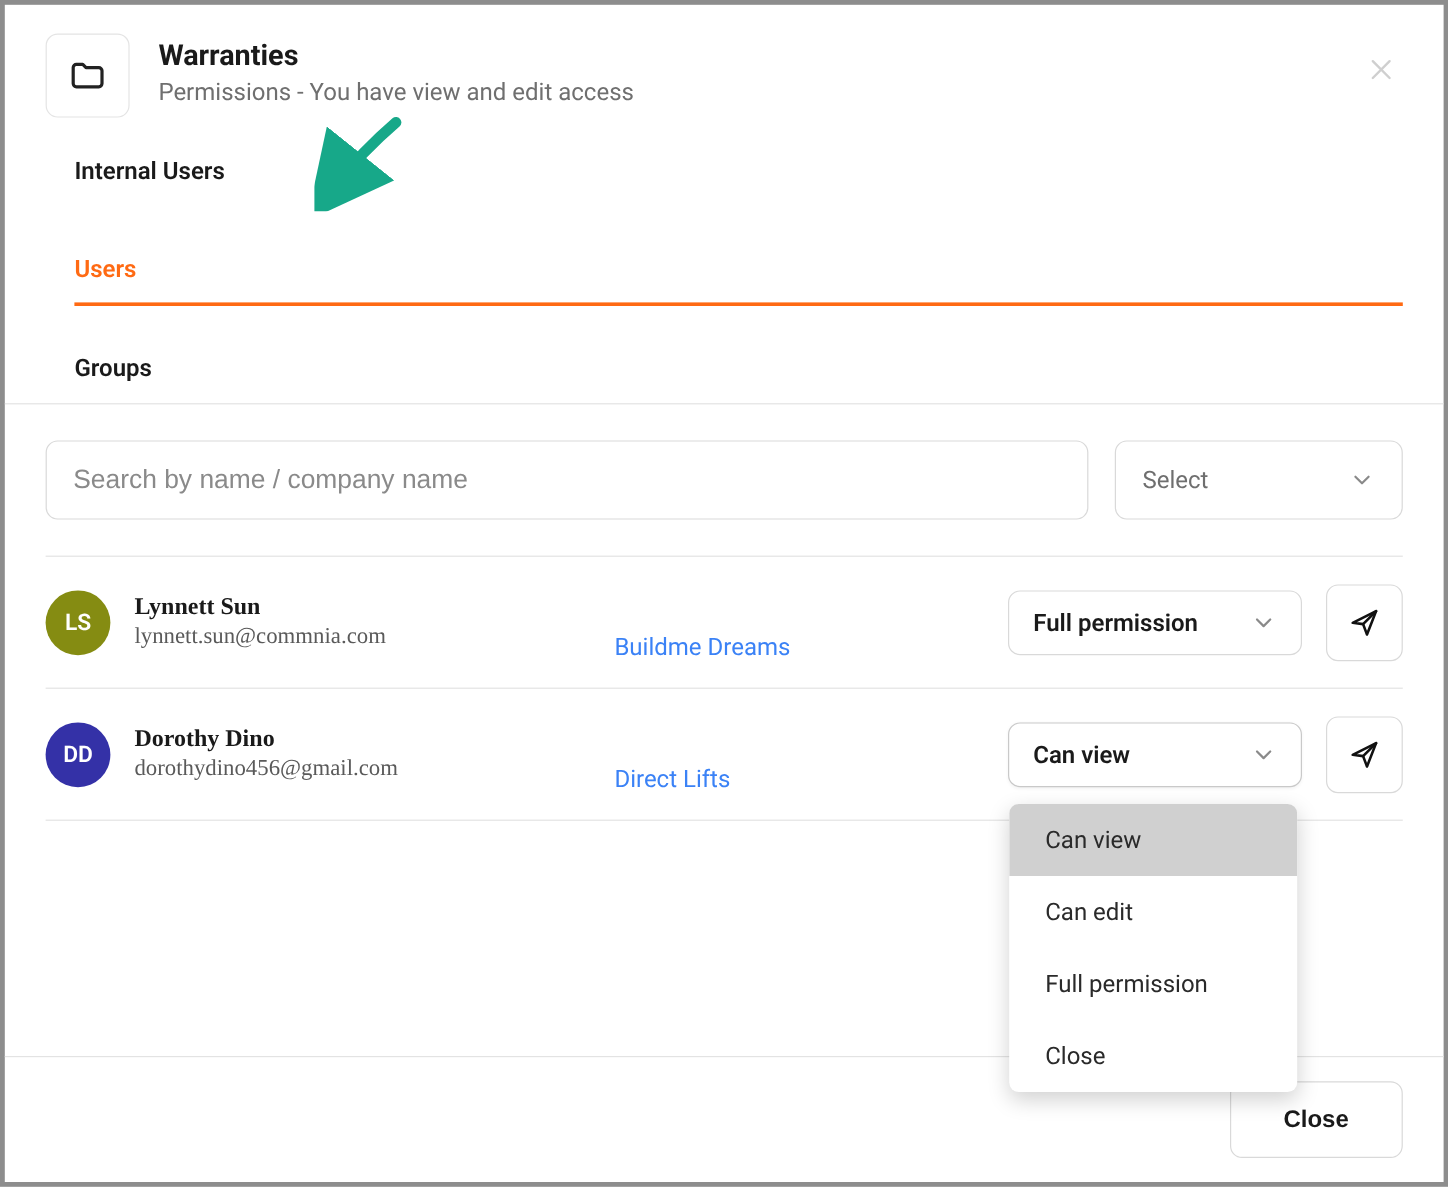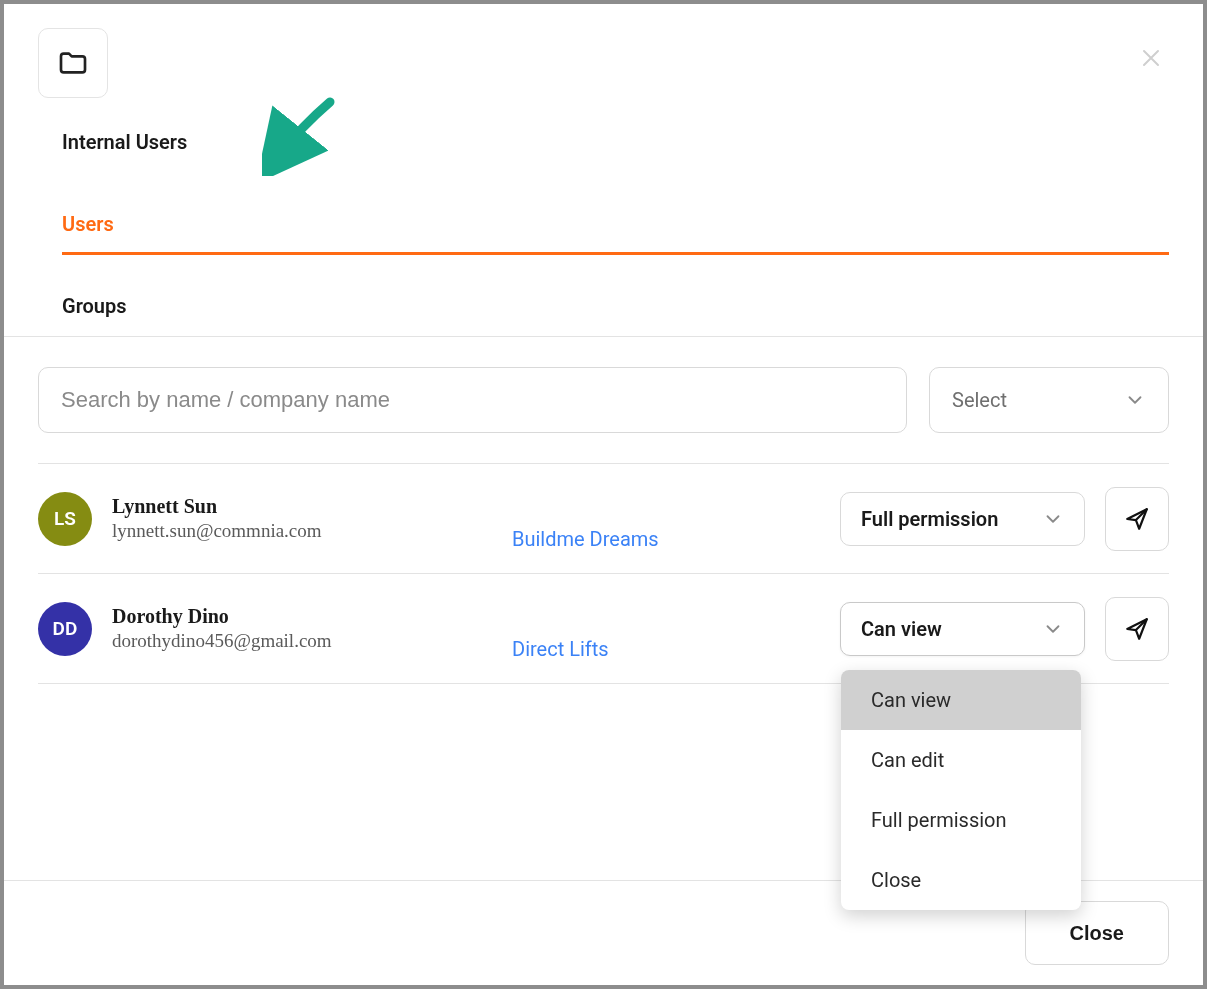--- a/index.html
+++ b/index.html
@@ -205,20 +205,24 @@
 
 <div class="dialog">
 
   <div class="header">
     <div class="folder-box">
       <span>
         <svg width="32" height="32" viewBox="0 0 24 24" fill="none" stroke="#222" stroke-width="2" stroke-linecap="round" stroke-linejoin="round">
           <path d="M3 7a2 2 0 0 1 2-2h4l2 2h8a2 2 0 0 1 2 2v8a2 2 0 0 1-2 2H5a2 2 0 0 1-2-2V7z"></path>
         </svg>
       </span>
+    </div>
+    <div class="title-block">
+      <div class="title">Warranties</div>
+      <div class="subtitle">Permissions - You have view and edit access</div>
     </div>
     <div class="close-x">
       <svg width="24" height="24" viewBox="0 0 24 24" fill="none" stroke="#cfcfcf" stroke-width="2" stroke-linecap="round">
         <path d="M5 5l14 14M19 5L5 19"></path>
       </svg>
     </div>
   </div>
 
   <div class="arrow-annotation">
     <svg width="80" height="80" viewBox="0 0 80 80">

